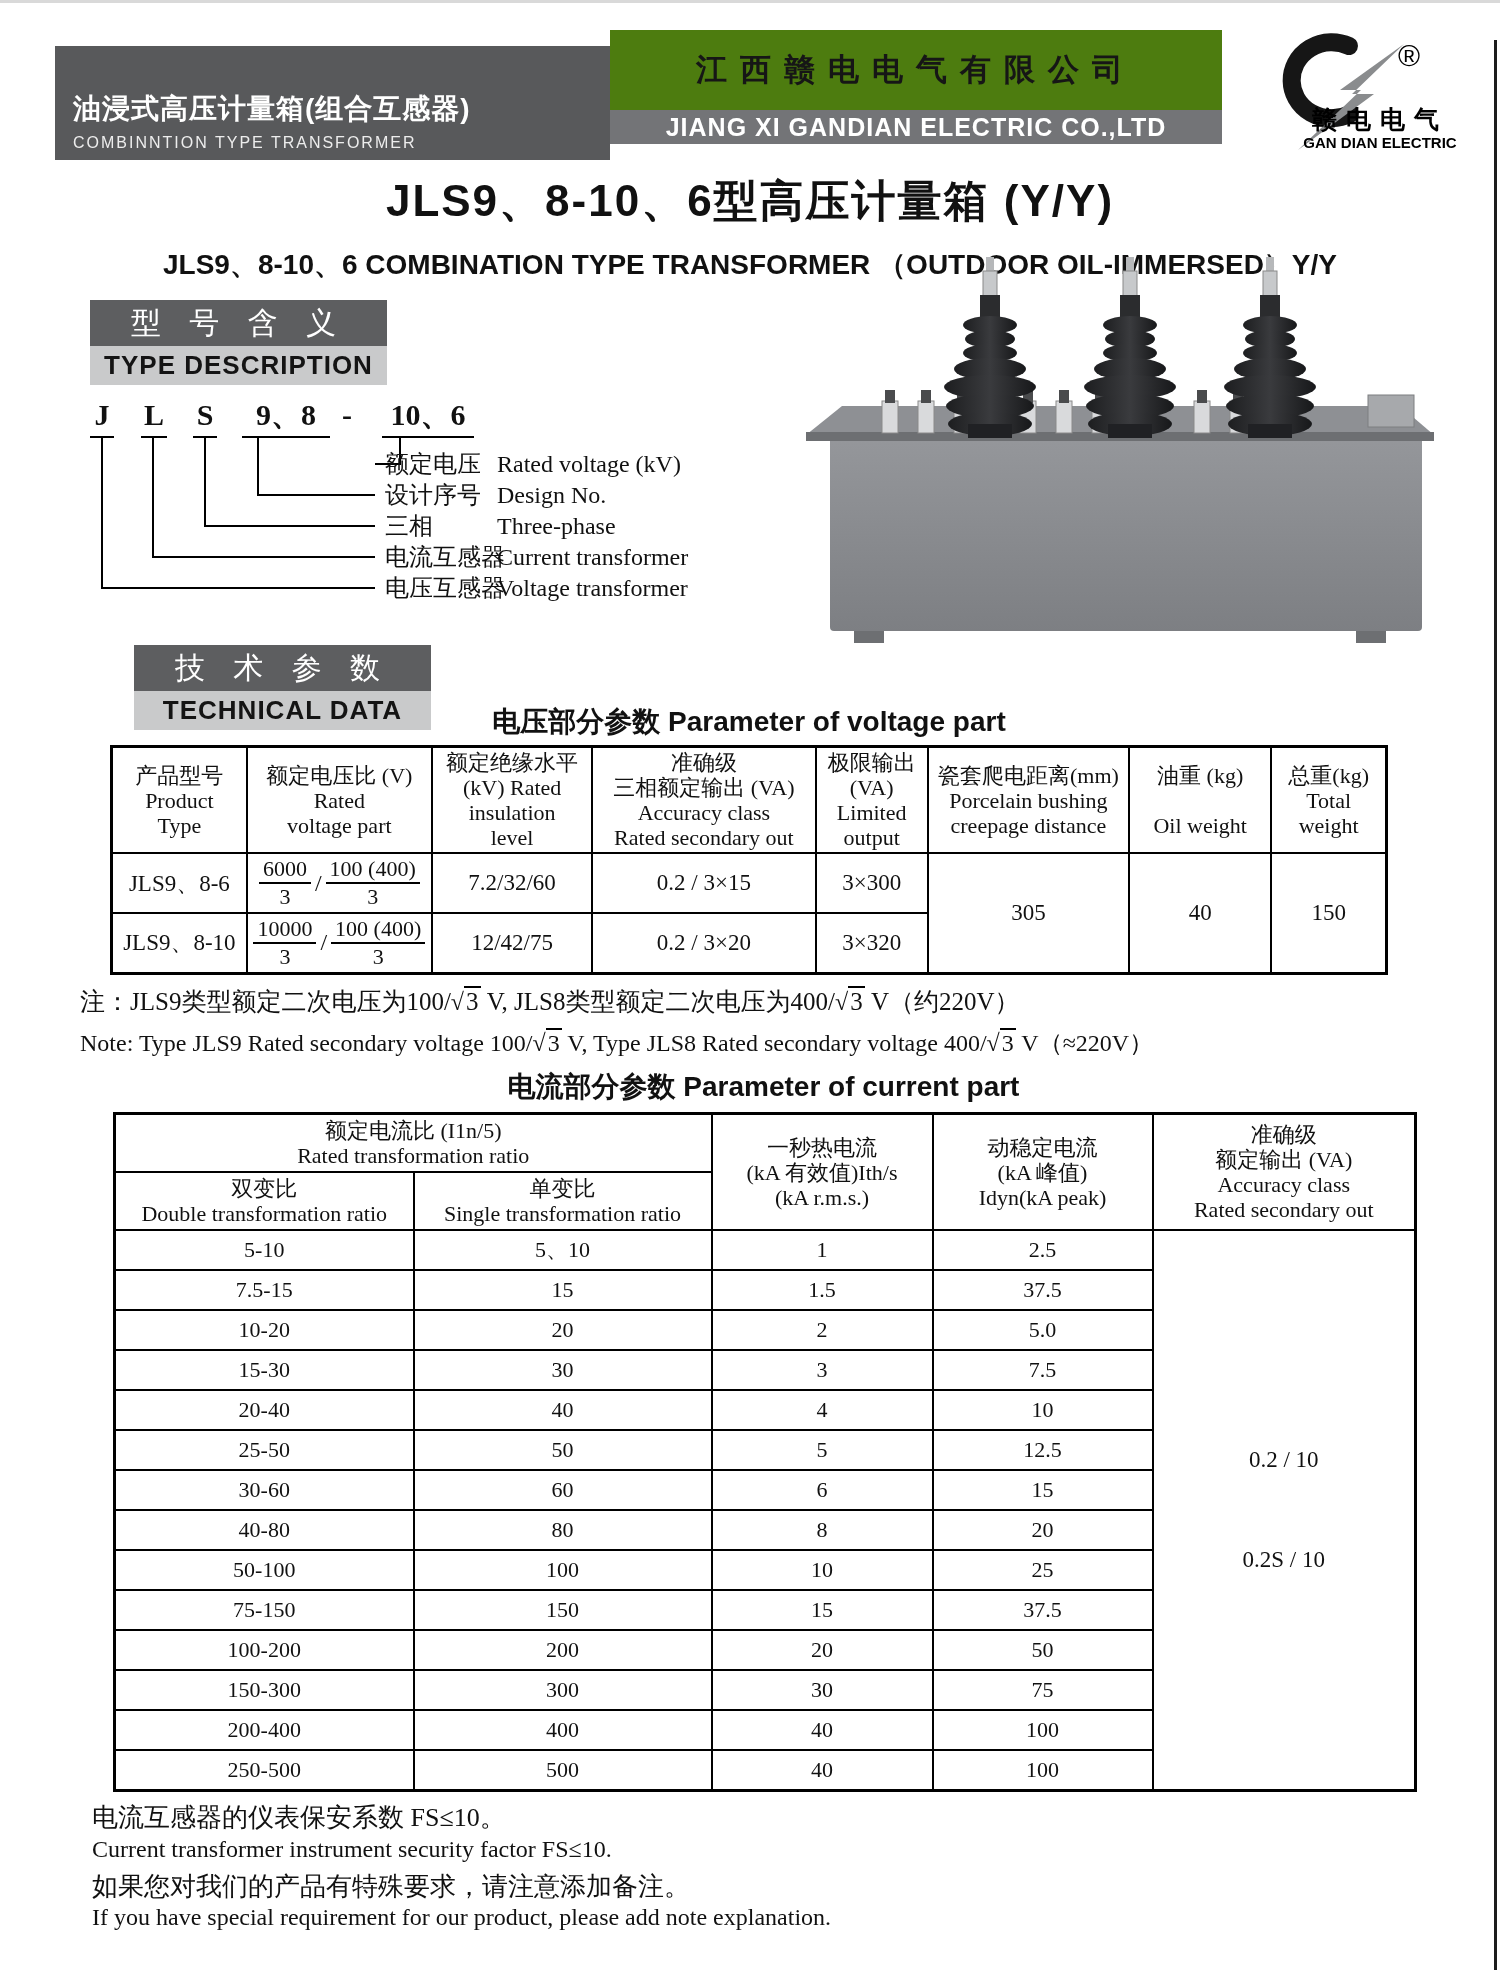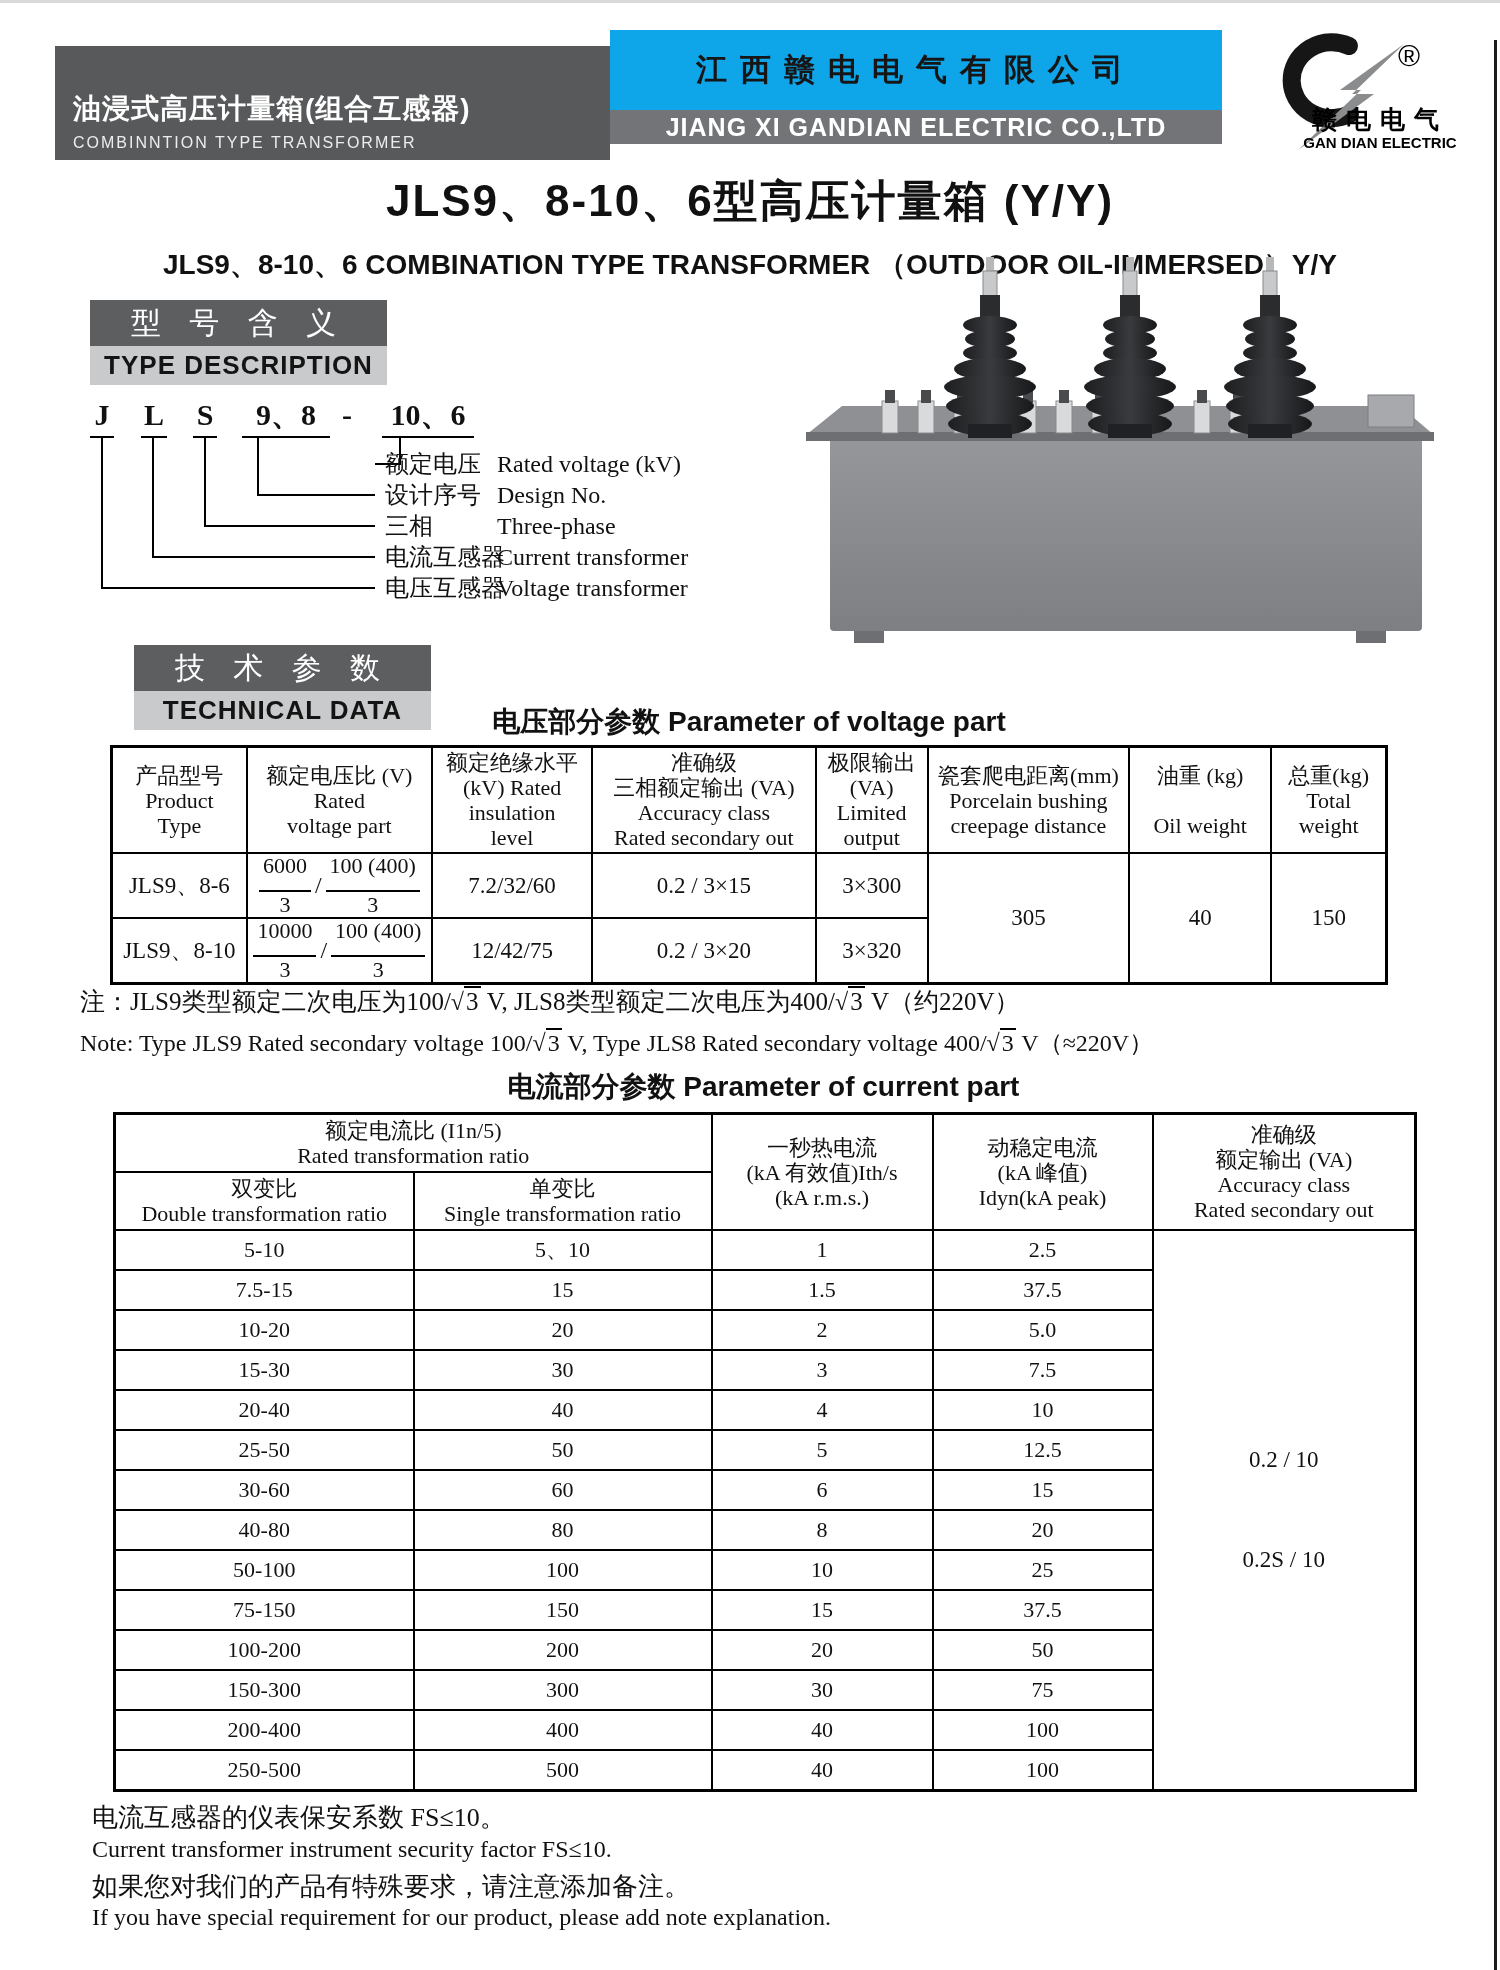--- a/index.html
+++ b/index.html
@@ -15,21 +15,21 @@
   .top-line { left:0; top:0; width:1500px; height:3px; background:#d9d9d9; }
   .spine { left:1494px; top:40px; width:3px; height:1930px; background:#1c1c1c; }
 
   
   .hdr-left { left:55px; top:30px; width:555px; height:114px; background:#58595b;
     color:#fff; display:flex; flex-direction:column; justify-content:flex-end;
     padding:0 0 8px 18px;margin-top:16px; }
   .hdr-left-cn { font-family:"Liberation Sans",sans-serif; font-weight:bold; font-size:28px; letter-spacing:1px; }
   .hdr-left-en { font-family:"Liberation Sans",sans-serif; font-size:16px; color:#ededed; letter-spacing:2px; margin-top:6px; }
   .hdr-mid { left:610px; top:30px; width:612px; height:114px; }
-  .hdr-mid-top { height:80px; background:#0ea5e9; display:flex; align-items:center; justify-content:center;
+  .hdr-mid-top { height:80px; background:#4d7c0f; display:flex; align-items:center; justify-content:center;
     font-family:"Liberation Sans",sans-serif; font-weight:bold; font-size:31px; letter-spacing:13px; color:#161616; }
   .hdr-mid-bot { height:34px; background:#737477; display:flex; align-items:center; justify-content:center;
     font-family:"Liberation Sans",sans-serif; font-weight:bold; font-size:25px; letter-spacing:1px; color:#fff; }
   .hdr-logo { left:1252px; top:32px; width:235px; height:122px; }
 
   
   .main-title { left:0; top:172px; width:1500px; text-align:center;
     font-family:"Liberation Sans",sans-serif; font-weight:bold; font-size:44px; letter-spacing:2px; }
   .sub-title { left:0; top:246px; width:1500px; text-align:center;
     font-family:"Liberation Sans",sans-serif; font-weight:bold; font-size:28px; }
@@ -62,21 +62,21 @@
     font-family:"Liberation Serif","DejaVu Serif",serif; font-weight:normal; }
   .vtable, .ctable { border:3px solid #000; }
   .tbl-title { text-align:center; font-family:"Liberation Sans",sans-serif; font-weight:bold; font-size:28px; }
   .vtable-title { left:110px; top:703px; width:1278px; }
   .ctable-title { left:113px; top:1068px; width:1301px; }
 
   .vtable { left:110px; top:745px; width:1278px; }
   .vtable th { font-size:22px; line-height:25px; height:104px; padding:2px 0; }
   .vtable td { font-size:23px; height:60px; }
   .frac { display:inline-block; vertical-align:middle; text-align:center; font-size:22px; line-height:24px; }
-  .frac .num { display:block; border-bottom:2px solid #000; padding:0 4px 12px 4px; }
+  .frac .num { display:block; border-bottom:2px solid #000; padding:0 4px 1px 4px; }
   .frac .den { display:block; padding-top:1px; }
   .frac-slash { display:inline-block; vertical-align:middle; font-size:24px; padding:0 4px; }
 
   .ctable { left:113px; top:1112px; width:1301px; }
   .ctable th { font-size:22px; line-height:25px; padding:3px 0; }
   .ctable .tier1 { height:54px; }
   .ctable .tier2 th { height:50px; }
   .ctable td { font-size:22px; height:40px; }
   .acc-cell { vertical-align:middle; }
   .acc-cell .acc-inner { display:flex; flex-direction:column; align-items:center; justify-content:center; gap:74px; font-size:23px; }

